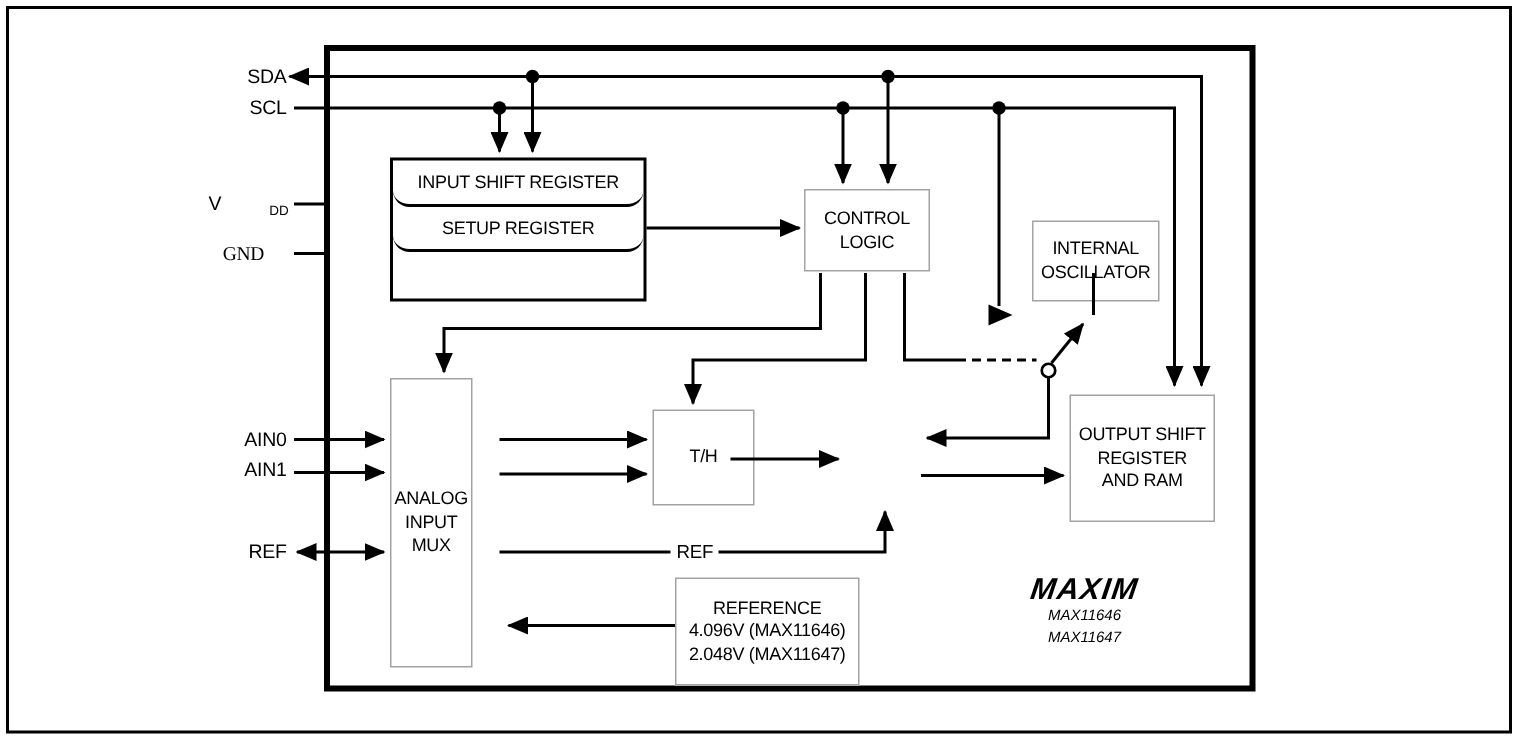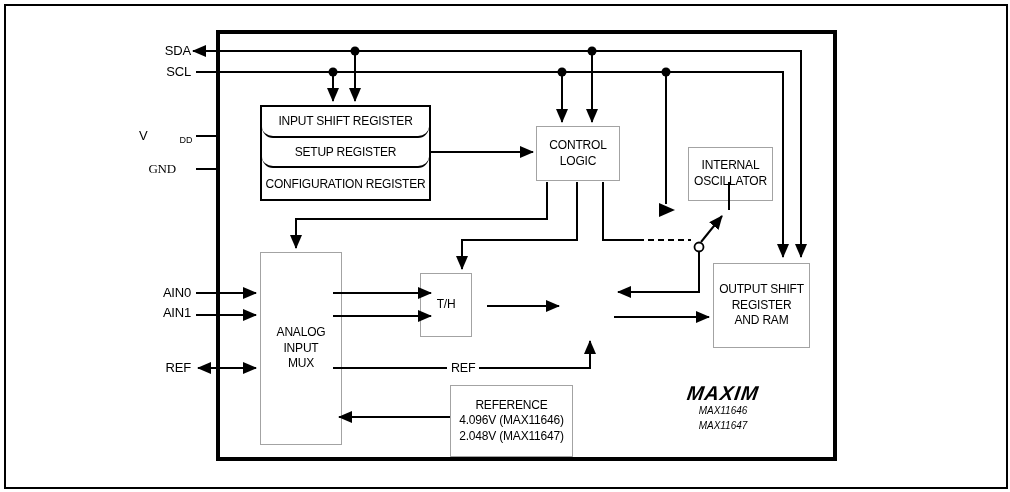--- a/index.html
+++ b/index.html
@@ -42,42 +42,39 @@
   <div class="page-border"></div>
   <div class="main-rect"></div>
 
   <div class="reg-stack" style="left:260px;top:105px;width:171px;height:96px;">
     <div class="reg-row divided">
       <span>INPUT SHIFT REGISTER</span>
     </div>
     <div class="reg-row divided">
       <span>SETUP REGISTER</span>
     </div>
-    <div class="reg-row">
-      <span>CONFIGURATION REGISTER</span>
-    </div>
   </div>
 
   <div class="block" style="left:536px;top:126px;width:84px;height:55px;">
     <span>CONTROL
 LOGIC</span>
   </div>
 
   <div class="block" style="left:688px;top:127px;width:85px;height:54px;margin-top:20px;">
     <span>INTERNAL
 OSCILLATOR</span>
   </div>
 
-  <div class="block" style="left:260px;top:252px;width:82px;height:193px;">
+  <div class="block" style="left:260px;top:252px;width:55px;height:193px;">
     <span>ANALOG
 INPUT
 MUX</span>
   </div>
 
-  <div class="block" style="left:420px;top:273px;width:52px;height:64px;">
+  <div class="block" style="left:435px;top:273px;width:68px;height:64px;">
     <span>T/H</span>
   </div>
 
 
   <div class="block" style="left:713px;top:263px;width:97px;height:85px;">
     <span>OUTPUT SHIFT
 REGISTER
 AND RAM</span>
   </div>
 

